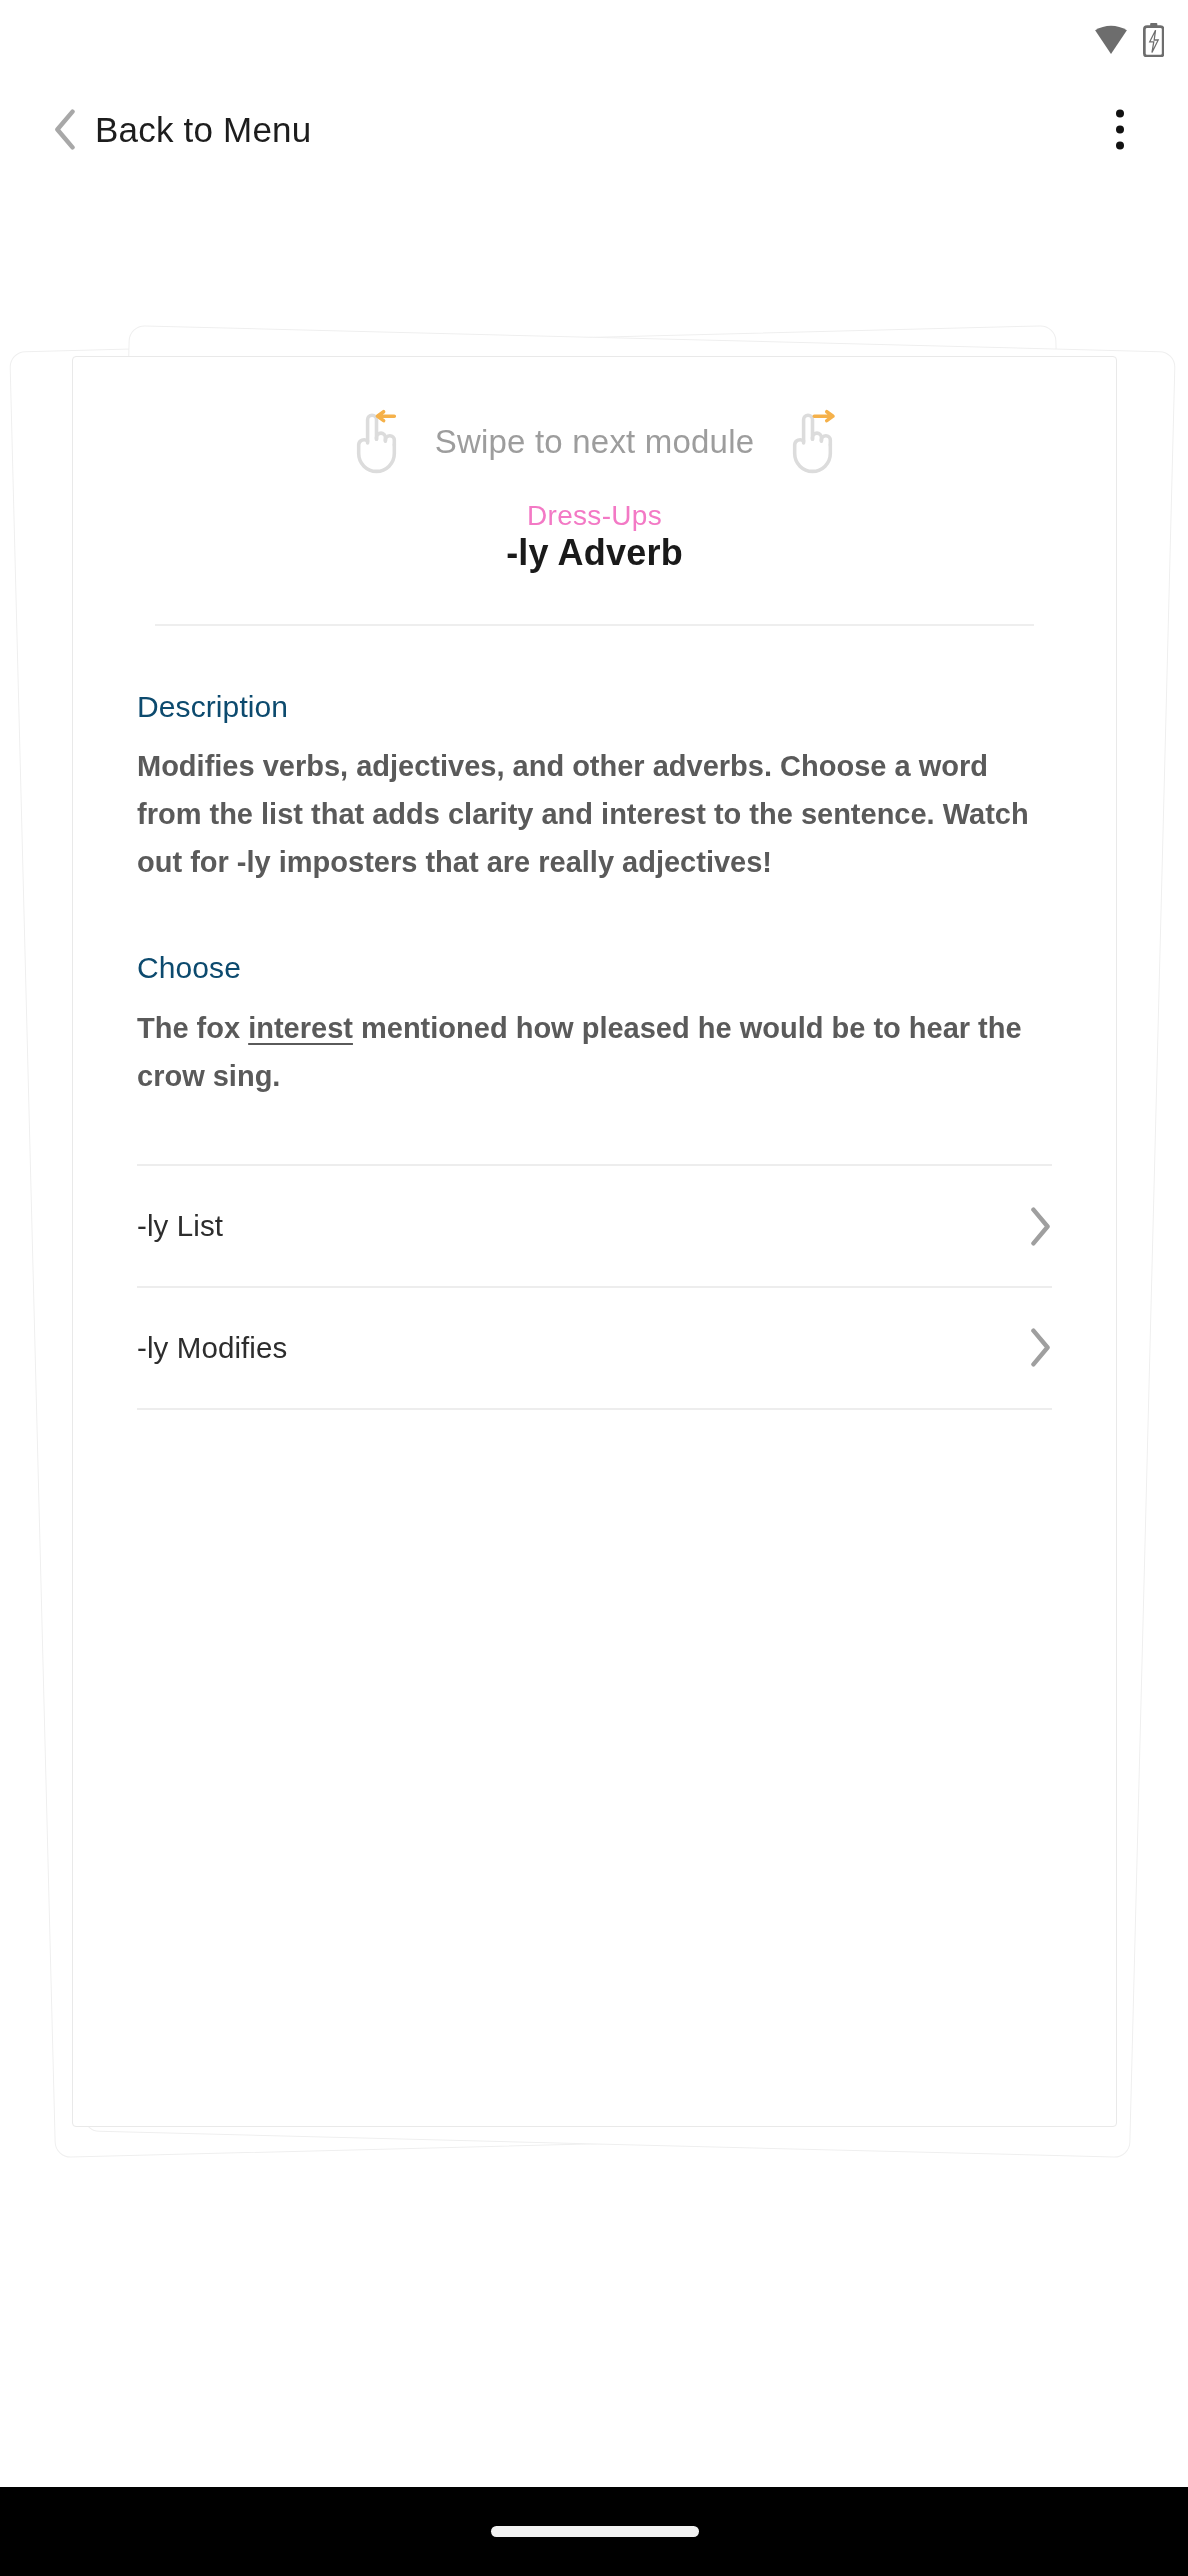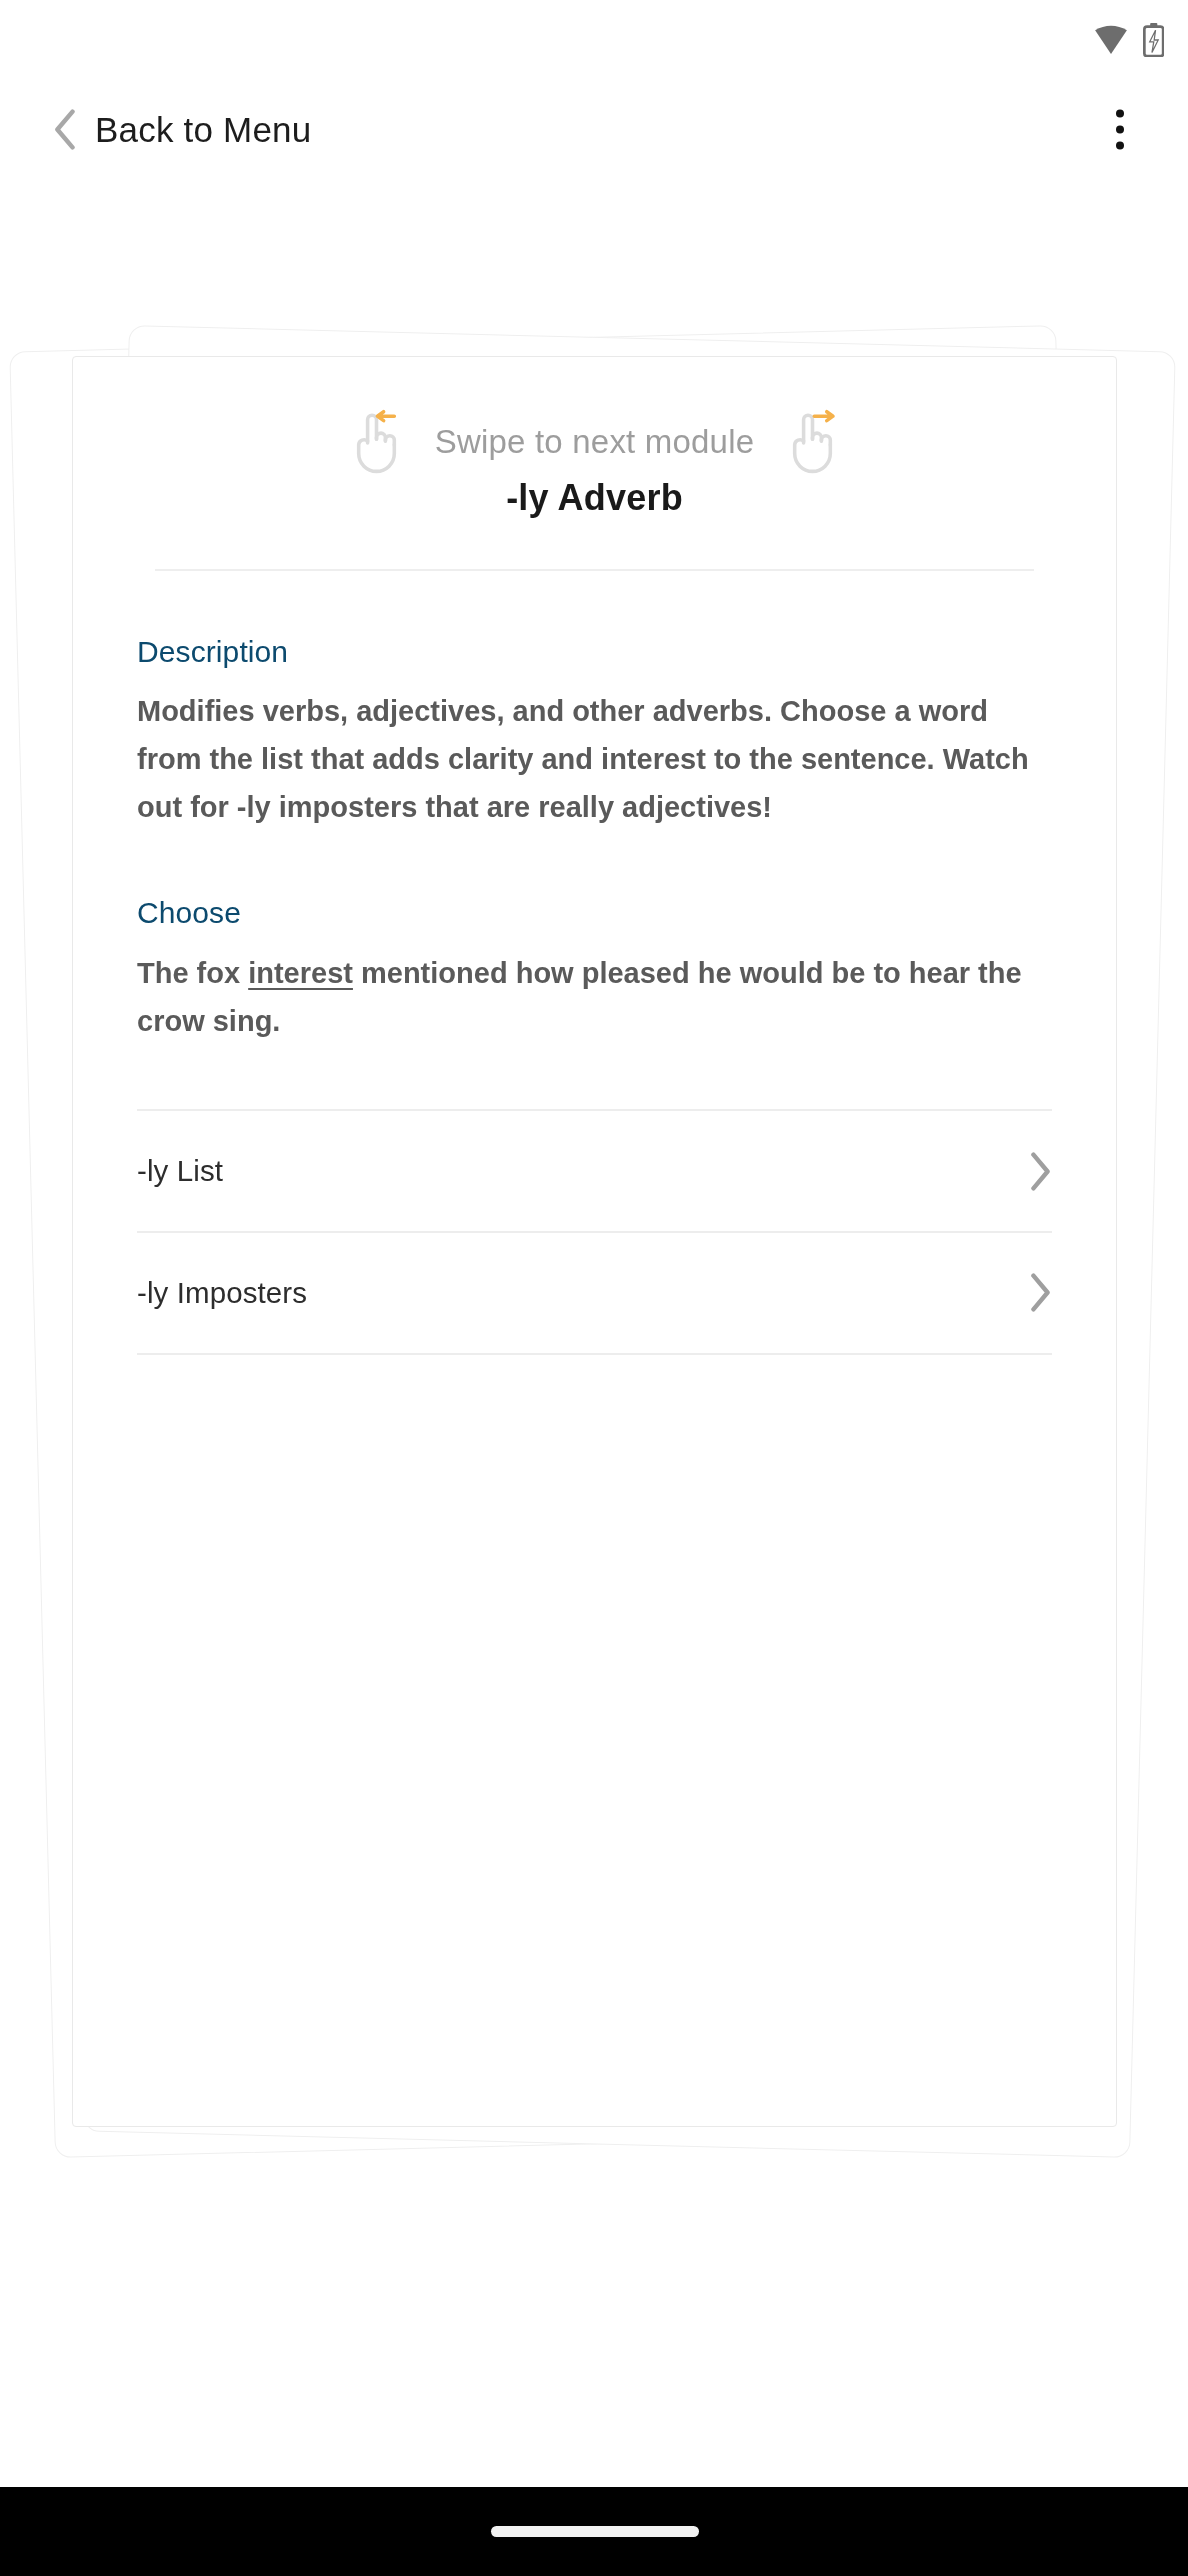--- a/index.html
+++ b/index.html
@@ -239,20 +239,21 @@
           <svg class="hand-icon" viewBox="0 0 64 78">
             <path d="M22 40 V14 a5 5 0 0 1 10 0 v22" fill="none" stroke="#dcdcdc" stroke-width="4" stroke-linecap="round"></path>
             <path d="M32 36 v-2 a5 5 0 0 1 10 0 v4" fill="none" stroke="#dcdcdc" stroke-width="4" stroke-linecap="round"></path>
             <path d="M42 38 v-1 a5 5 0 0 1 10 0 v5" fill="none" stroke="#dcdcdc" stroke-width="4" stroke-linecap="round"></path>
             <path d="M12 42 a6 6 0 0 1 10 -4 M12 42 v10 a20 20 0 0 0 40 0 v-10" fill="none" stroke="#dcdcdc" stroke-width="4" stroke-linecap="round"></path>
             <path d="M34 10 H54 M48 5 L55 10 L48 15" fill="none" stroke="#f5b14a" stroke-width="4" stroke-linecap="round" stroke-linejoin="round"></path>
           </svg>
         </span>
       </div>
 
+      <div class="category">Dress-Ups</div>
       <div class="module-title">-ly Adverb</div>
       <div class="title-rule"></div>
 
       <div class="body-pad">
         <div class="section-head">Description</div>
         <div class="section-body">Modifies verbs, adjectives, and other adverbs. Choose a word from the list that adds clarity and interest to the sentence. Watch out for -ly imposters that are really adjectives!</div>
 
         <div class="section-head">Choose</div>
         <div class="section-body"><span>The fox </span><span class="underline">interest</span><span> mentioned how pleased he would be to hear the crow sing.</span></div>
       </div>
@@ -265,21 +266,21 @@
           <span>
             <svg class="row-chevron" viewBox="0 0 26 44">
                 <path d="M5 3 L21 22 L5 41" fill="none" stroke="#9f9f9f" stroke-width="5" stroke-linecap="round" stroke-linejoin="round"></path>
               </svg>
           </span>
         </div>
 
         <div class="divider"></div>
 
         <div class="list-row">
-          <span class="list-label">-ly Imposters</span>
+          <span class="list-label">-ly Modifies</span>
           <span>
             <svg class="row-chevron" viewBox="0 0 26 44">
                 <path d="M5 3 L21 22 L5 41" fill="none" stroke="#9f9f9f" stroke-width="5" stroke-linecap="round" stroke-linejoin="round"></path>
               </svg>
           </span>
         </div>
 
         <div class="divider"></div>
       </div>
 

